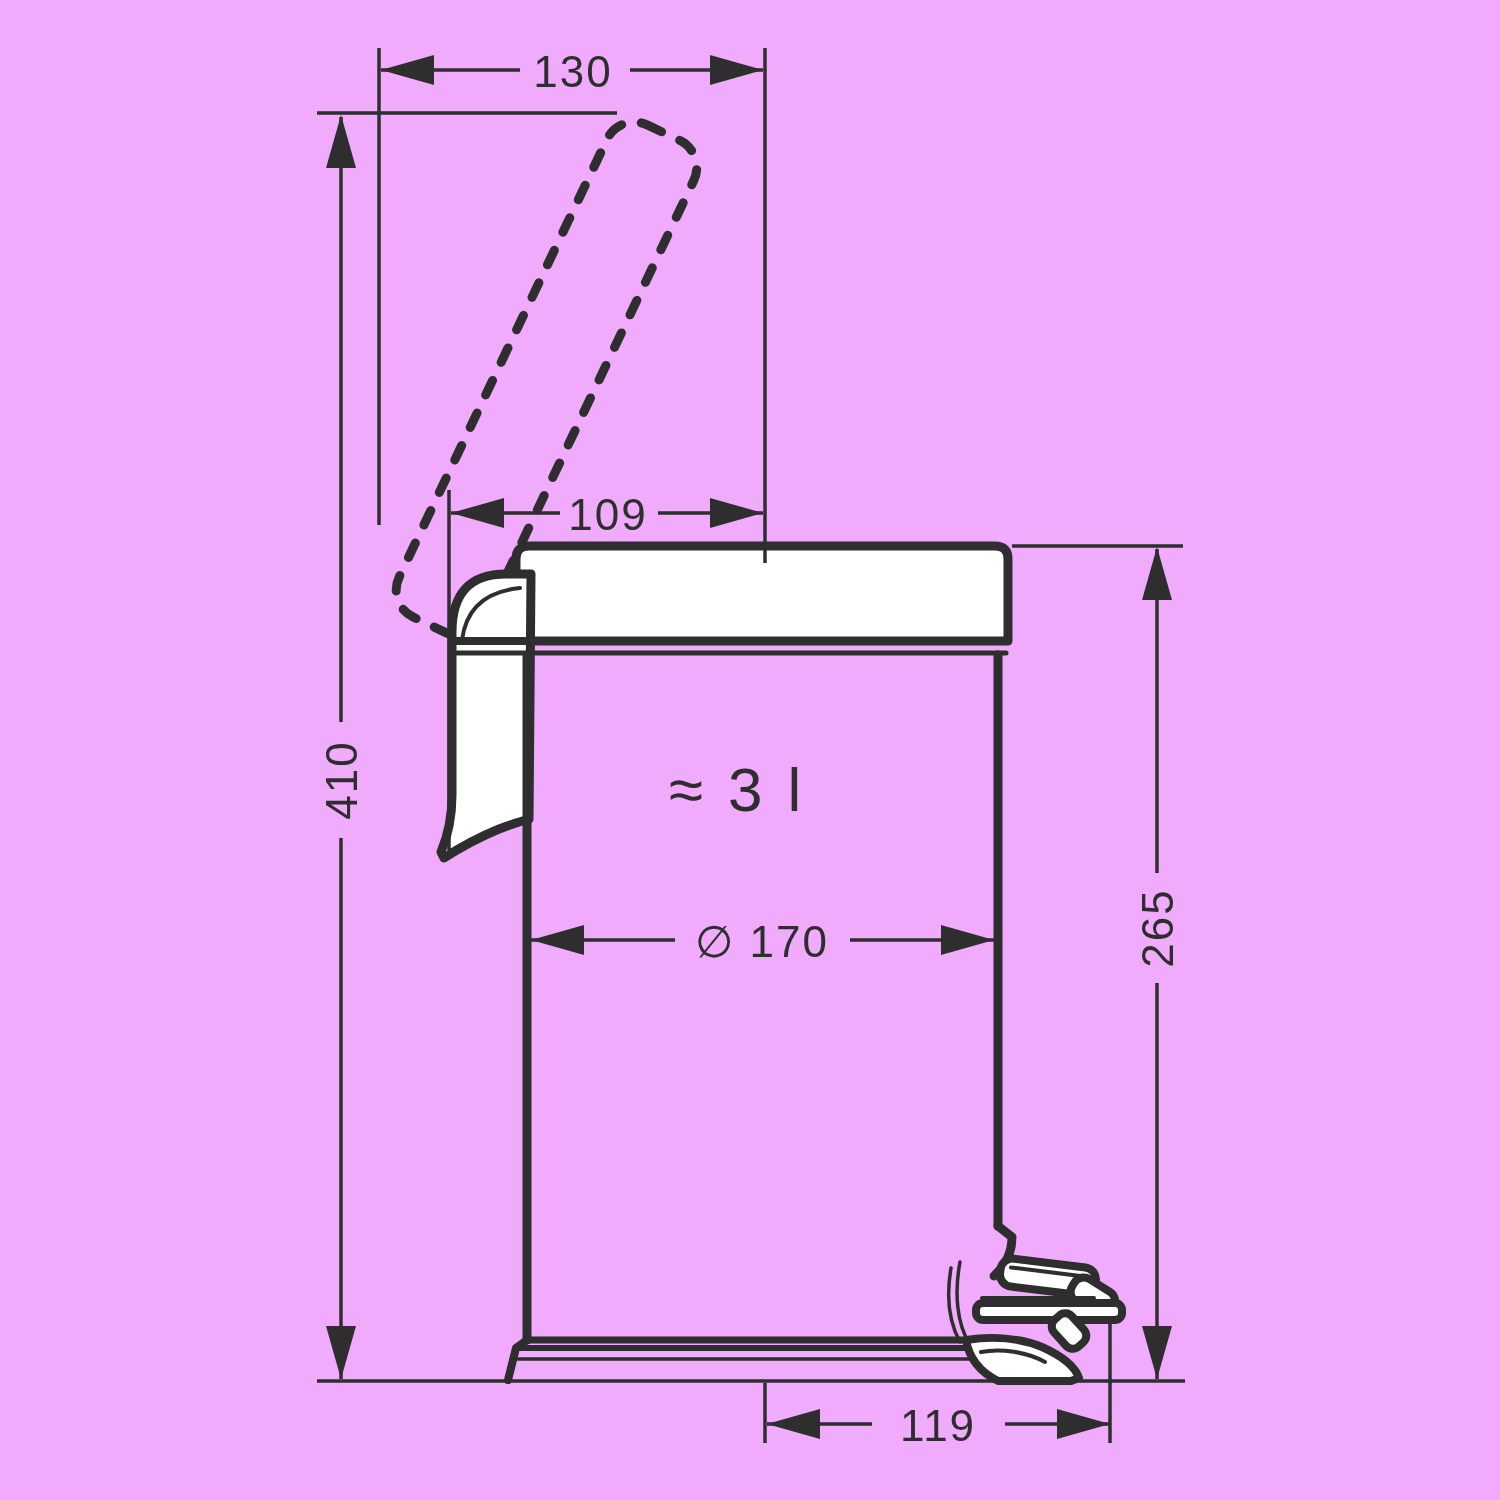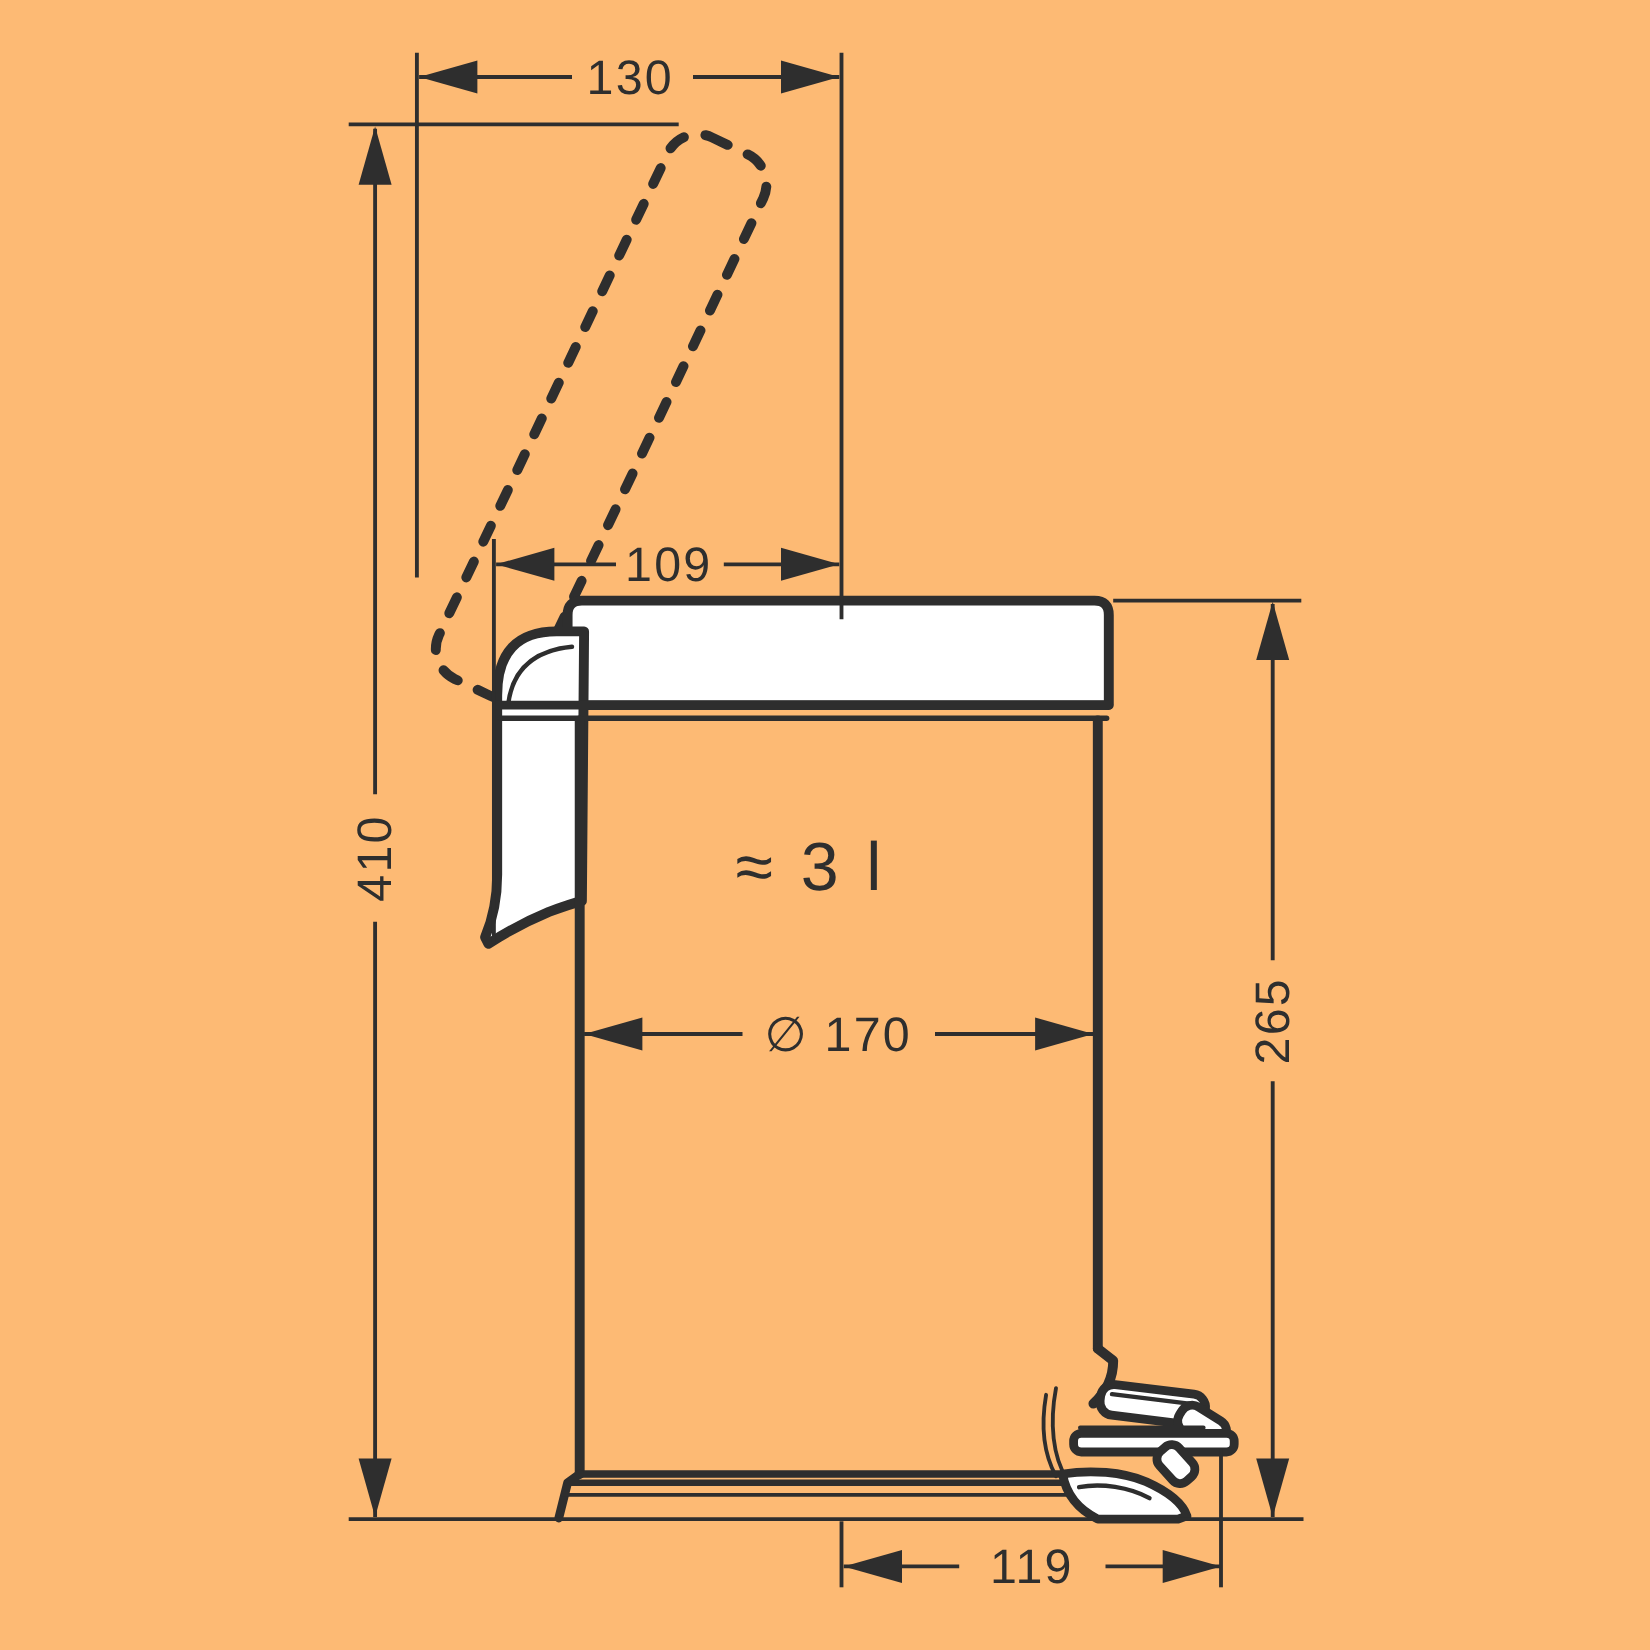--- a/index.html
+++ b/index.html
@@ -1,16 +1,16 @@
 <!DOCTYPE html>
 <html><head>
 <meta charset="utf-8">
 <style>
   html,body{margin:0;padding:0;background:#ffffff;}
-  .stage{width:1500px;height:1500px;position:relative;background:#fdba74;overflow:hidden;}
+  .stage{width:1500px;height:1500px;position:relative;background:#f0abfc;overflow:hidden;}
   svg{display:block;}
   .dim-text{
     font-family:"Liberation Sans","DejaVu Sans",sans-serif;
     font-size:44px;
     letter-spacing:2px;
     fill:#2e2e2e;
     text-anchor:middle;
     dominant-baseline:central;
   }
   .cap-text{

